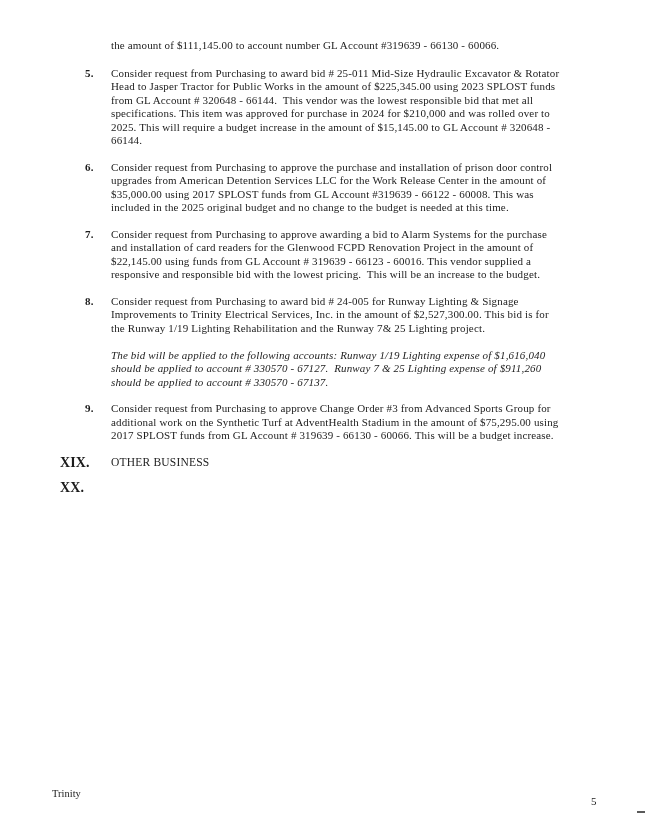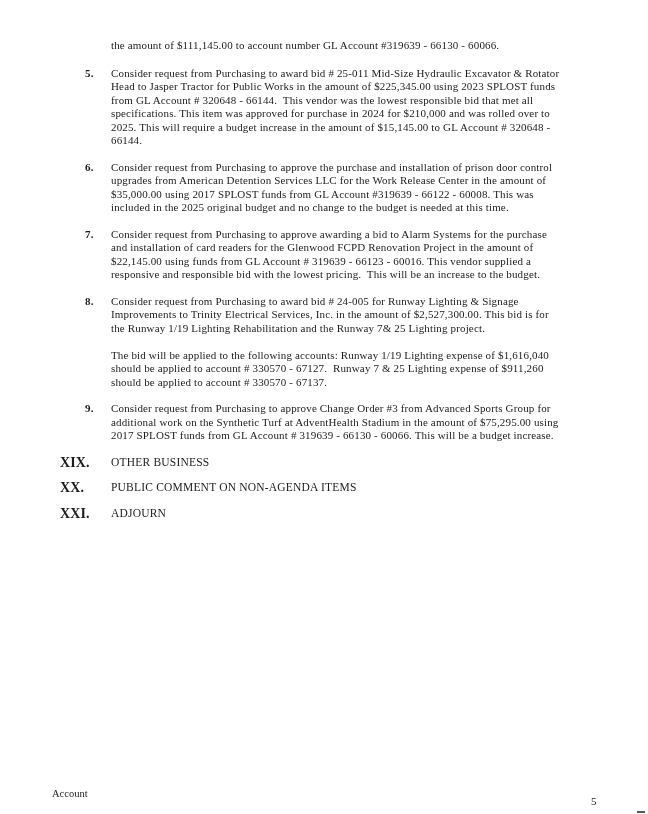--- a/index.html
+++ b/index.html
@@ -27,21 +27,21 @@
   }
   .item { display: flex; margin-bottom: 13px; }
   .item-num {
     flex: none;
     width: 26px;
     padding-left: 25px;
     font-weight: bold;
   }
   .item-body { flex: 1; max-width: 484px; }
   .item-body p { margin: 0; white-space: pre-wrap; }
-  .item-body p + p { margin-top: 13.5px; }
+  .item-body p + p { margin-top: 13.5px; font-style: italic; }
   .section { display: flex; margin: 0 0 12px 0; }
   .roman {
     flex: none;
     width: 51px;
     font-weight: bold;
     font-size: 14px;
   }
   .section-title {
     font-weight: normal;
     font-size: 11.5px;
@@ -112,26 +112,21 @@
       </div>
     </div>
 
     <div class="section">
       <div class="roman">XIX.</div>
       <div class="section-title">OTHER BUSINESS</div>
     </div>
 
     <div class="section">
       <div class="roman">XX.</div>
-      <div class="section-title">PUBLIC COMMENT ON NON-AGENDA ITEMS</div>
     </div>
 
-    <div class="section">
-      <div class="roman">XXI.</div>
-      <div class="section-title">ADJOURN</div>
-    </div>
 
   </div>
 
-  <div class="footer-label">Account</div>
+  <div class="footer-label">Trinity</div>
   <div class="page-number">5</div>
   <div class="edge-mark"></div>
 </div>
 
 </body></html>

